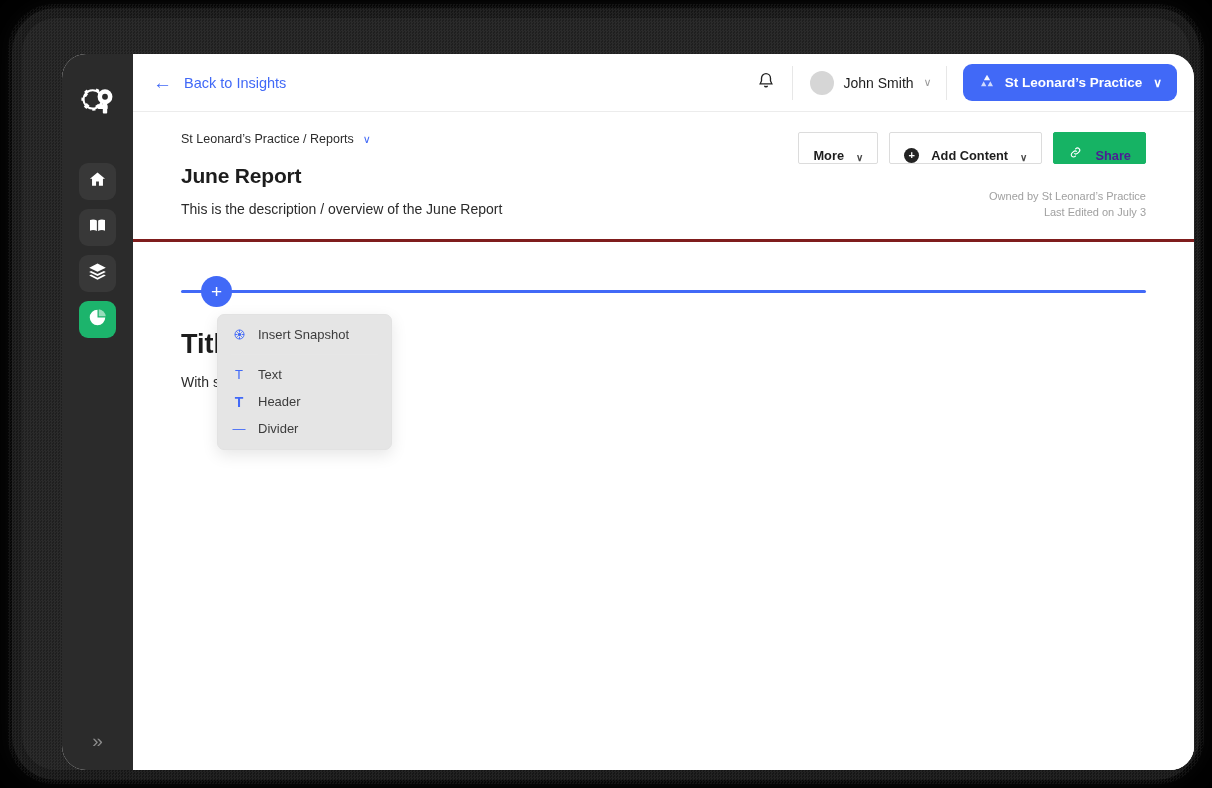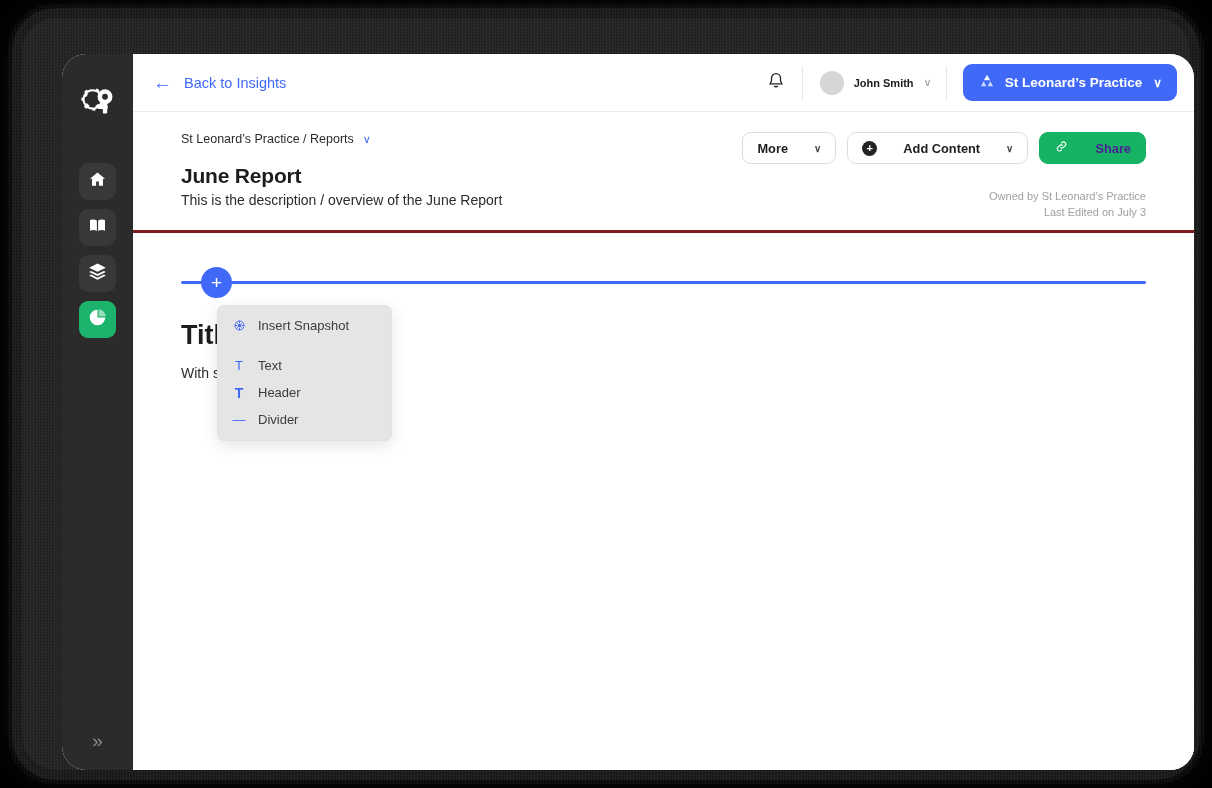--- a/index.html
+++ b/index.html
@@ -91,21 +91,21 @@
   .back .arr { font-size: 19px; line-height: 1; }
   .topbar-right { margin-left: auto; display: flex; align-items: center; gap: 0; }
   .bell { padding: 0 16px; cursor: pointer; display: flex; align-items: center; }
   .bell svg { width: 20px; height: 20px; stroke: #222; fill: none; stroke-width: 1.6; }
   .vsep { width: 1px; height: 34px; background: #e7e7e7; }
   .user {
     display: flex; align-items: center; gap: 10px;
     padding: 0 14px 0 17px; cursor: pointer;
   }
   .avatar { width: 24px; height: 24px; border-radius: 50%; background: #d6d6d6; }
-  .user-name { font-size: 11px; font-weight: bold; color: #1d1d1d; }
+  .user-name { font-size: 14px; font-weight: normal; color: #1d1d1d; }
   .chev { color: #9a9a9a; font-size: 11px; }
   .practice-btn {
     margin-left: 16px;
     background: #4169f7; color: #fff;
     border-radius: 9px;
     height: 37px;
     display: flex; align-items: center; gap: 9px;
     padding: 0 15px;
     font-size: 13.5px; font-weight: bold;
     cursor: pointer;
@@ -115,39 +115,39 @@
   
   .headerblock { padding: 20px 48px 22px 48px; border-bottom: 3px solid #7f1d1d; position: relative; }
   .crumbrow { display: flex; align-items: flex-start; }
   .crumb {
     display: flex; align-items: center; gap: 9px;
     font-size: 12.5px; color: #2c2c2c; cursor: pointer;
   }
   .crumb .chev { color: #4169f7; font-size: 11px; }
   .actions { margin-left: auto; display: flex; align-items: center; gap: 11px; }
   .btn {
-    height: 32px; border-radius: 9px;
-    display: flex; align-items: center; gap: 26px;
+    height: 32px; border-radius: 2px;
+    display: flex; align-items: flex-end; gap: 12px;
     padding: 0 14px;
     font-size: 12.8px; font-weight: bold;
     border: 1px solid #dcdcdc; background: #fff; color: #1d1d1d;
     cursor: pointer; white-space: nowrap;
   }
   .btn .chev { color: #4a4a4a; font-size: 10px; }
   .btn .plus {
     width: 15px; height: 15px; border-radius: 50%;
     background: #232323; color: #fff;
     display: flex; align-items: center; justify-content: center;
     font-size: 11px; line-height: 1;
   }
   .btn.share { background: #16b364; border-color: #16b364; color: #4c1d95; }
   .btn.share svg { width: 15px; height: 15px; stroke: #fff; fill: none; stroke-width: 1.8; }
 
   .title { font-size: 21px; font-weight: bold; color: #1d1d1d; letter-spacing: -0.2px; }
-  .desc { font-size: 14px; color: #2b2b2b; margin-top: 4px; }
+  .desc { font-size: 14px; color: #2b2b2b; margin-top: 13px; }
   .meta {
     position: absolute; right: 48px; top: 77px;
     text-align: right; font-size: 11px; color: #a0a0a0; line-height: 1.45;
   }
 
   
   .canvas { flex: 1; position: relative; background: #fff; }
   .insertline {
     position: absolute; left: 48px; right: 48px; top: 48px;
     height: 3px; background: #4169f7; border-radius: 2px;

